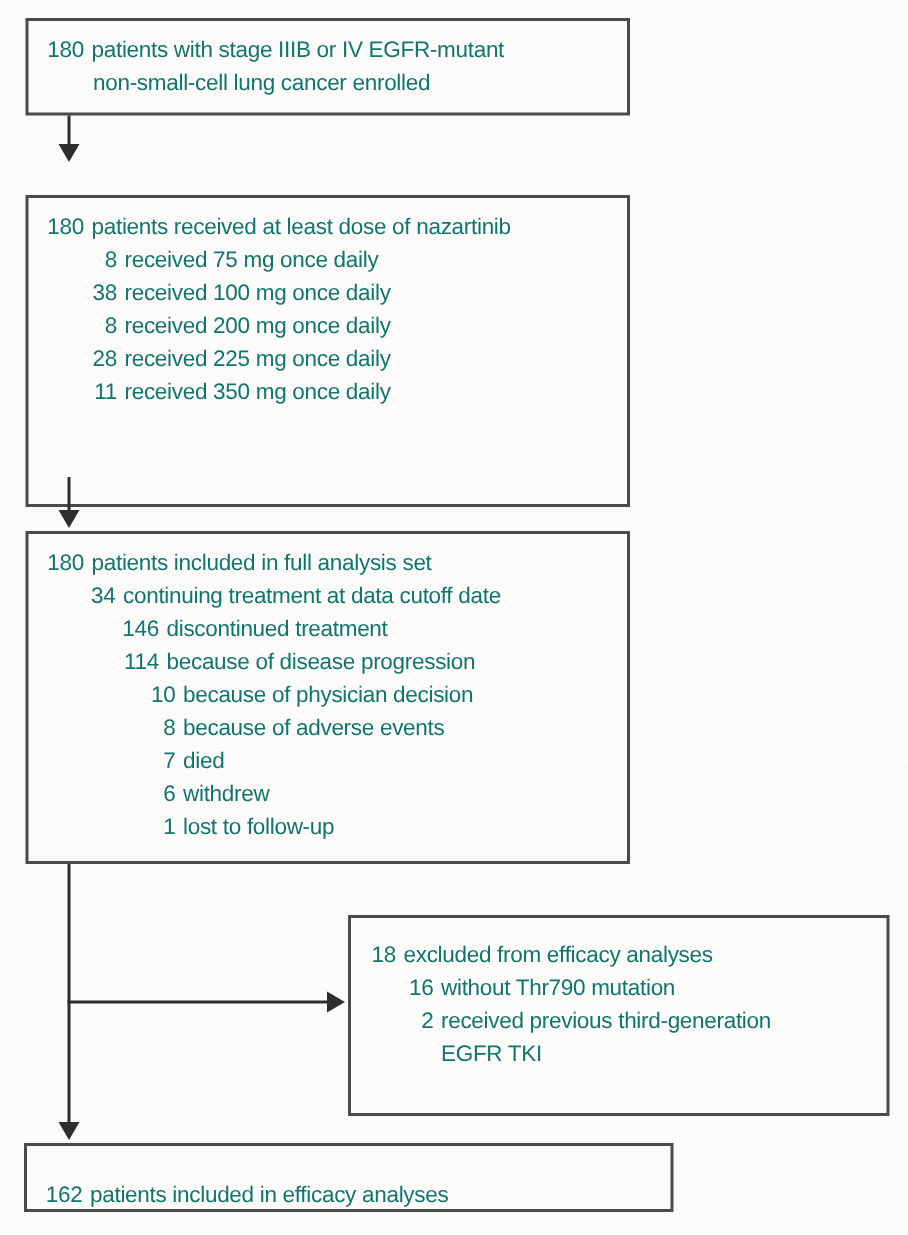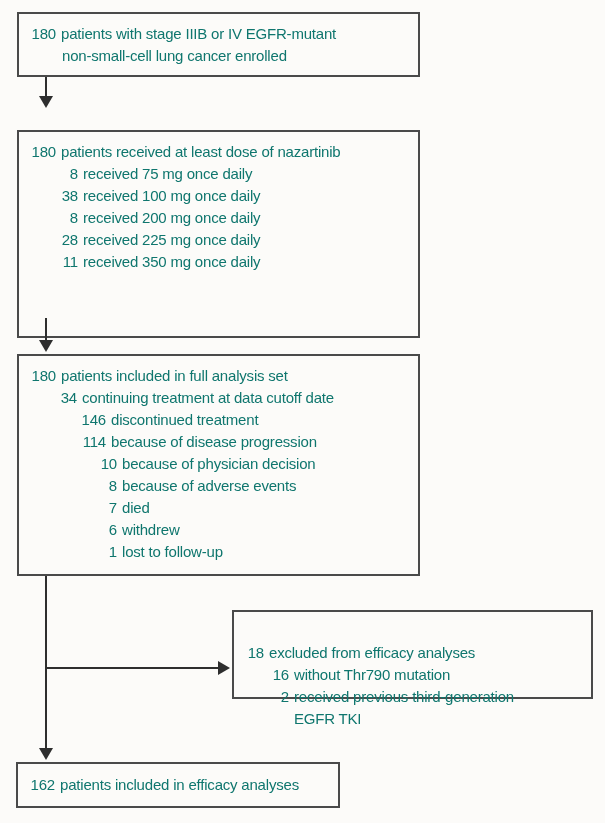--- a/index.html
+++ b/index.html
@@ -20,22 +20,22 @@
   .box{
     position:absolute;
     border:2px solid #4a4a4a;
     background:transparent;
     box-sizing:border-box;
     padding:9px 8px 0 12px;
   }
   .box1{left:17px;top:12px;width:403px;height:65px;}
   .box2{left:17px;top:110px;width:403px;height:208px;margin-top:20px;}
   .box3{left:17px;top:354px;width:403px;height:222px;}
-  .box4{left:232px;top:610px;width:361px;height:89px;padding-top:30px;}
-  .box5{left:16px;top:762px;width:324px;height:46px;padding-top:10px;}
+  .box4{left:232px;top:610px;width:361px;height:134px;padding-top:14px;}
+  .box5{left:16px;top:762px;width:433px;height:46px;padding-top:22px;}
   .line{white-space:nowrap;}
   .num{
     display:inline-block;
     text-align:right;
     margin-right:5px;
   }
   
   .n-main{width:25px;}          
   .n-b2{width:47px;}            
   .n-b3-1{width:46px;}          

